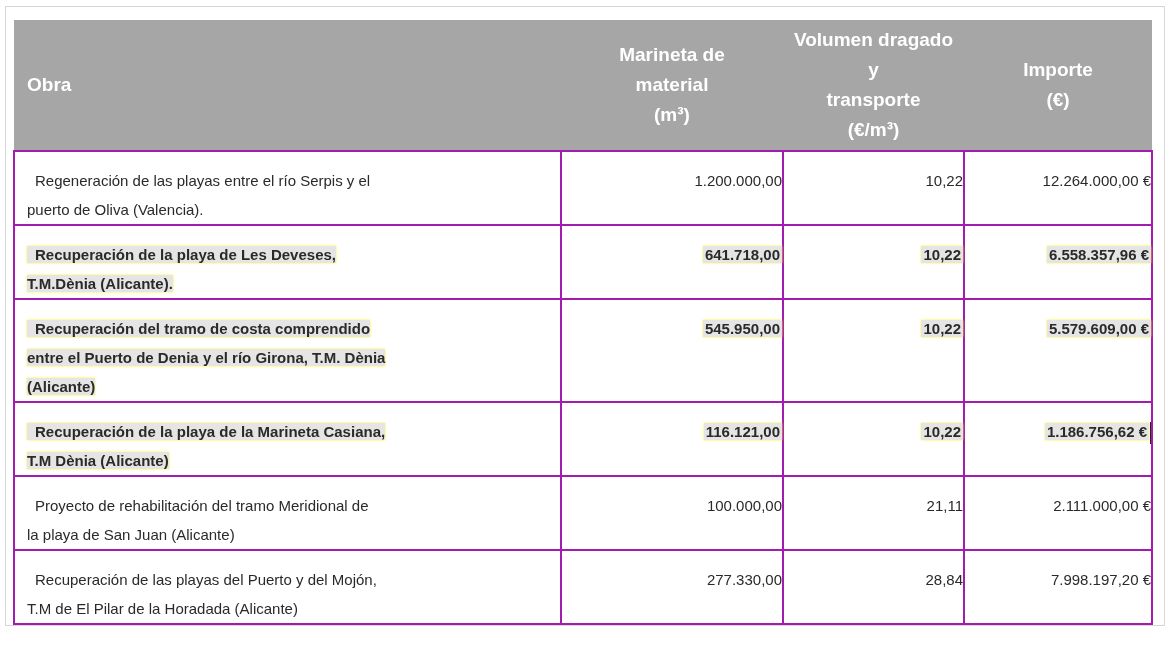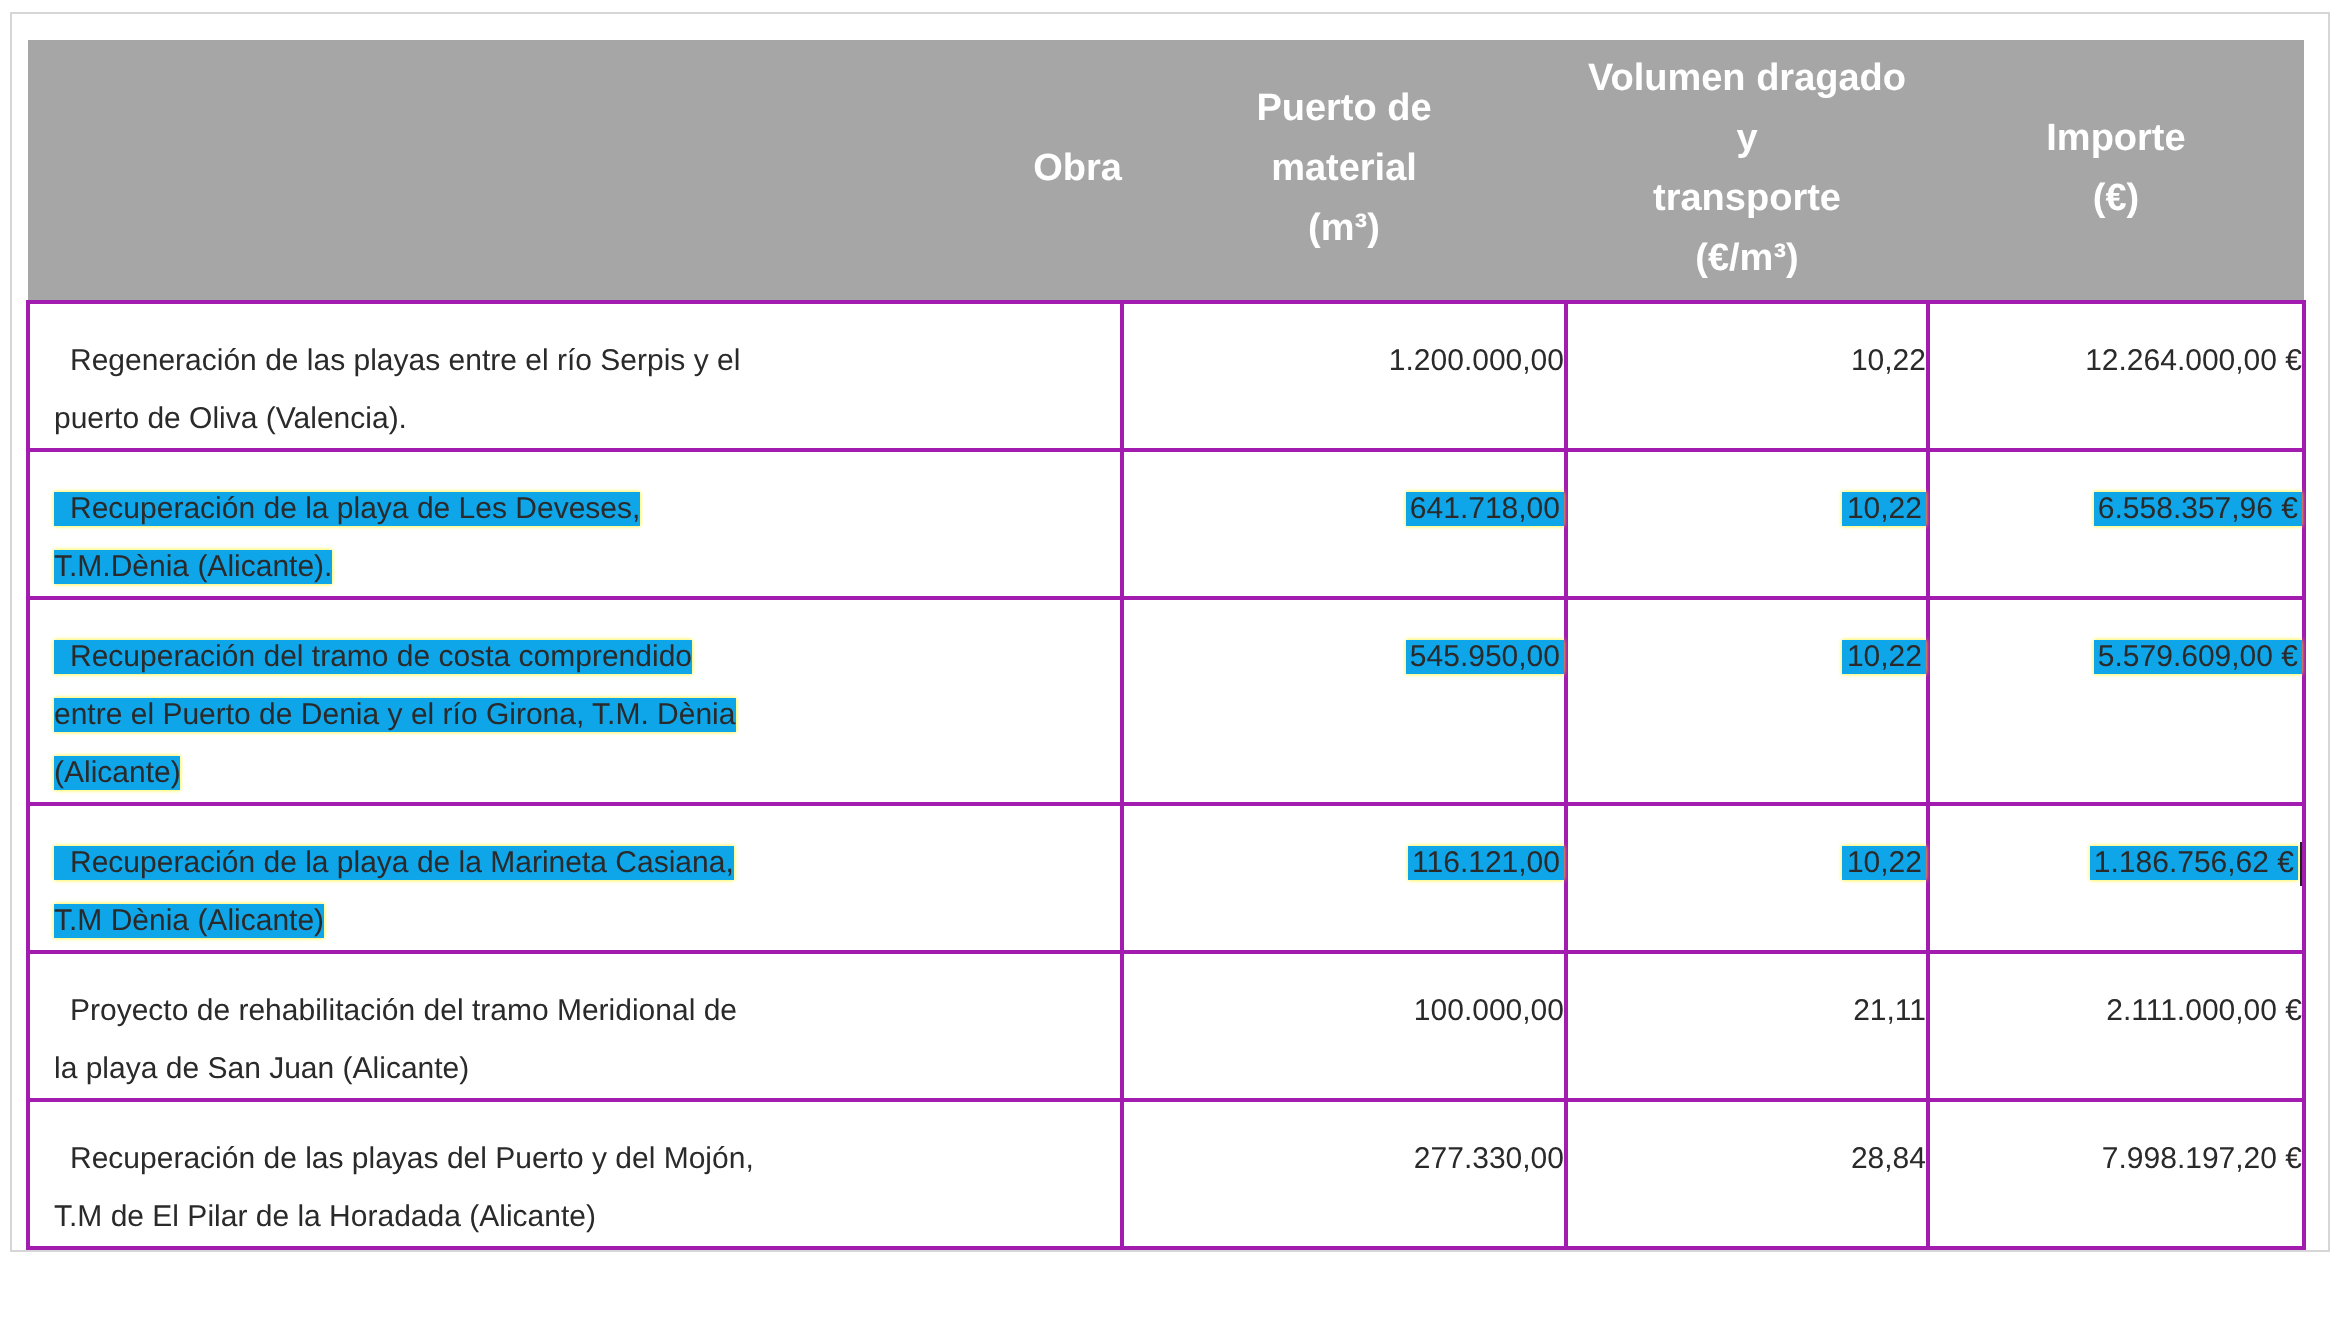--- a/index.html
+++ b/index.html
@@ -8,33 +8,33 @@
   .frame { position:absolute; left:5px; top:6px; width:1160px; height:620px;
            border:1px solid #d6d6d6; box-sizing:border-box; background:#fff; }
   table.obras { position:absolute; left:13px; top:20px; width:1138px;
                 border-collapse:collapse; table-layout:fixed; }
   table.obras col.c1 { width:547px; }
   table.obras col.c2 { width:222px; }
   table.obras col.c3 { width:181px; }
   table.obras col.c4 { width:188px; }
   thead th { background:#a6a6a6; color:#ffffff; font-weight:bold; font-size:19px;
              line-height:30px; height:130px; padding:0; vertical-align:middle; }
-  thead th.h-obra { text-align:right; padding-left:13px; }
+  thead th.h-obra { text-align:left; padding-left:13px; }
   thead th.h-num { text-align:center; }
   tbody td { border:2px solid #a21caf; color:#2a2a2a; font-size:15px; line-height:29px;
              vertical-align:top; padding:0; }
   tbody td.obra { padding:14px 10px 0 12px; text-align:left; }
   tbody td.num { text-align:right; padding-top:14px; }
   tbody tr.r0 td { height:57px; }
   tbody tr.r1 td { height:57px; }
   tbody tr.r2 td { height:86px; }
   tbody tr.r3 td { height:57px; }
   tbody tr.r4 td { height:57px; }
   tbody tr.r5 td { height:57px;margin-left:10px; }
-  .hl { background:#0ea5e9; box-shadow:0 0 2px #fff200; }
+  .hl { background:#e5e5e5; box-shadow:0 0 2px #fff200;font-weight:bold; }
   .lead { padding-left:8px; }
   td.num .hl { padding:0 2px;margin-left:29px; }
   .cursor { display:inline-block; width:1px; height:22px; background:#222; vertical-align:middle; margin-left:1px; }
 </style>
 </head>
 <body>
 
 <div class="frame"></div>
 
 <table class="obras">
@@ -43,21 +43,21 @@
       <col class="c2">
       <col class="c3">
       <col class="c4">
     </colgroup>
   <thead>
     <tr>
       <th class="h-obra">
         <span>Obra</span>
       </th>
       <th class="h-num">
-        <div>Puerto de</div>
+        <div>Marineta de</div>
         <div>material</div>
         <div>(m³)</div>
       </th>
       <th class="h-num">
         <div>Volumen dragado</div>
         <div>y</div>
         <div>transporte</div>
         <div>(€/m³)</div>
       </th>
       <th class="h-num">

